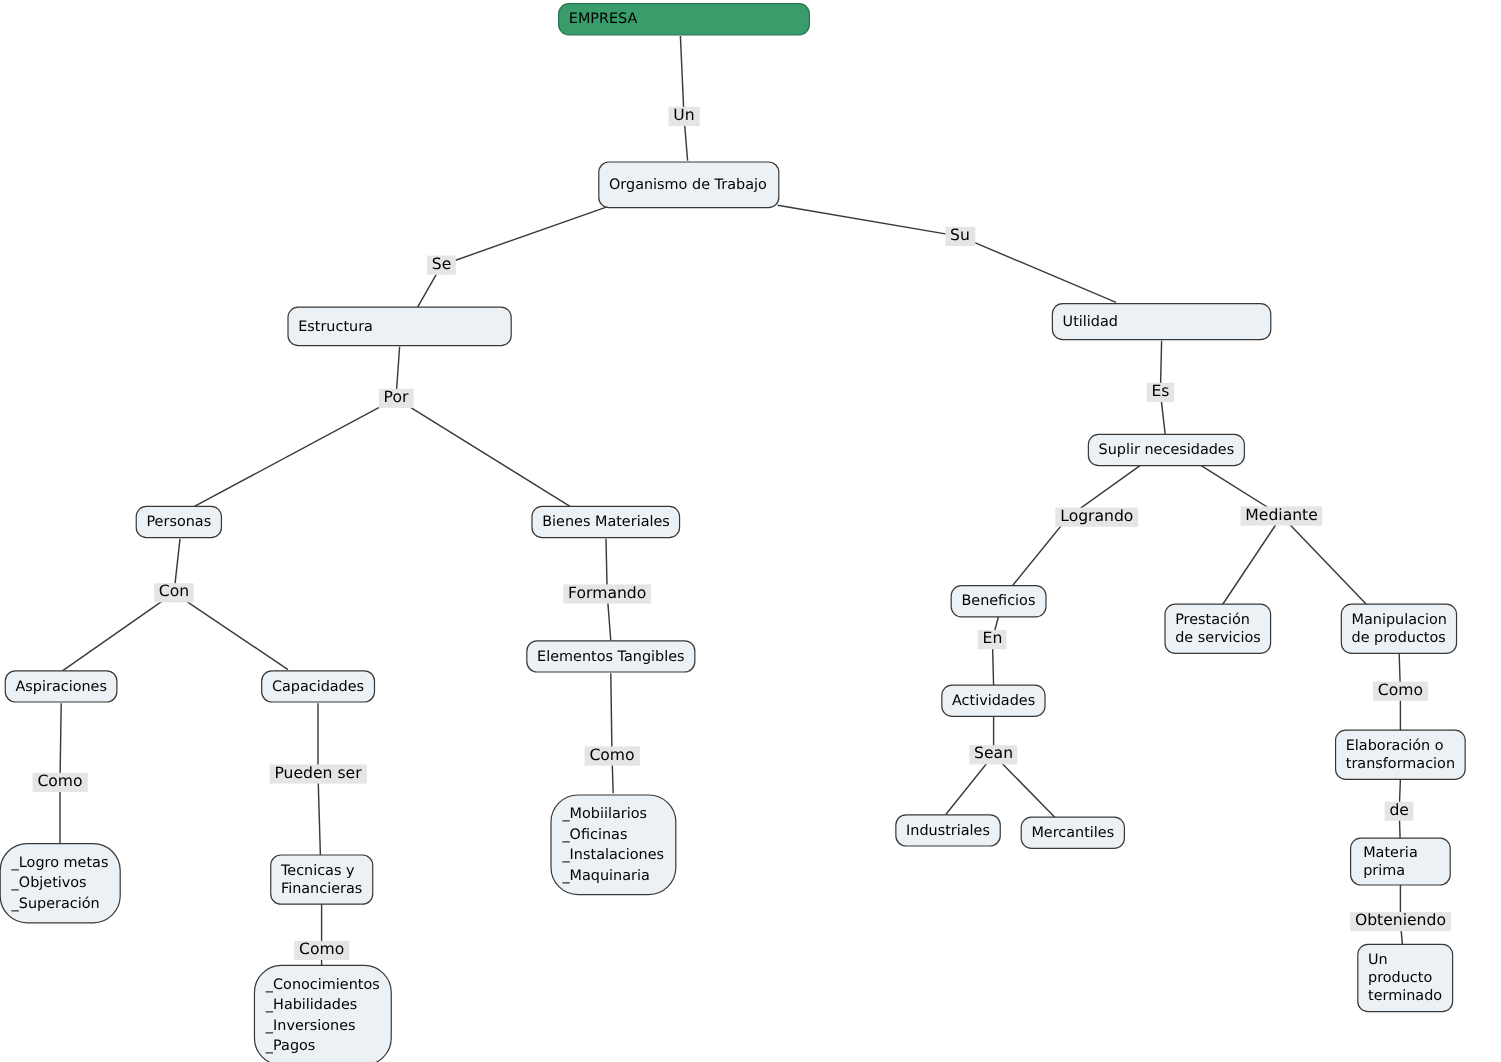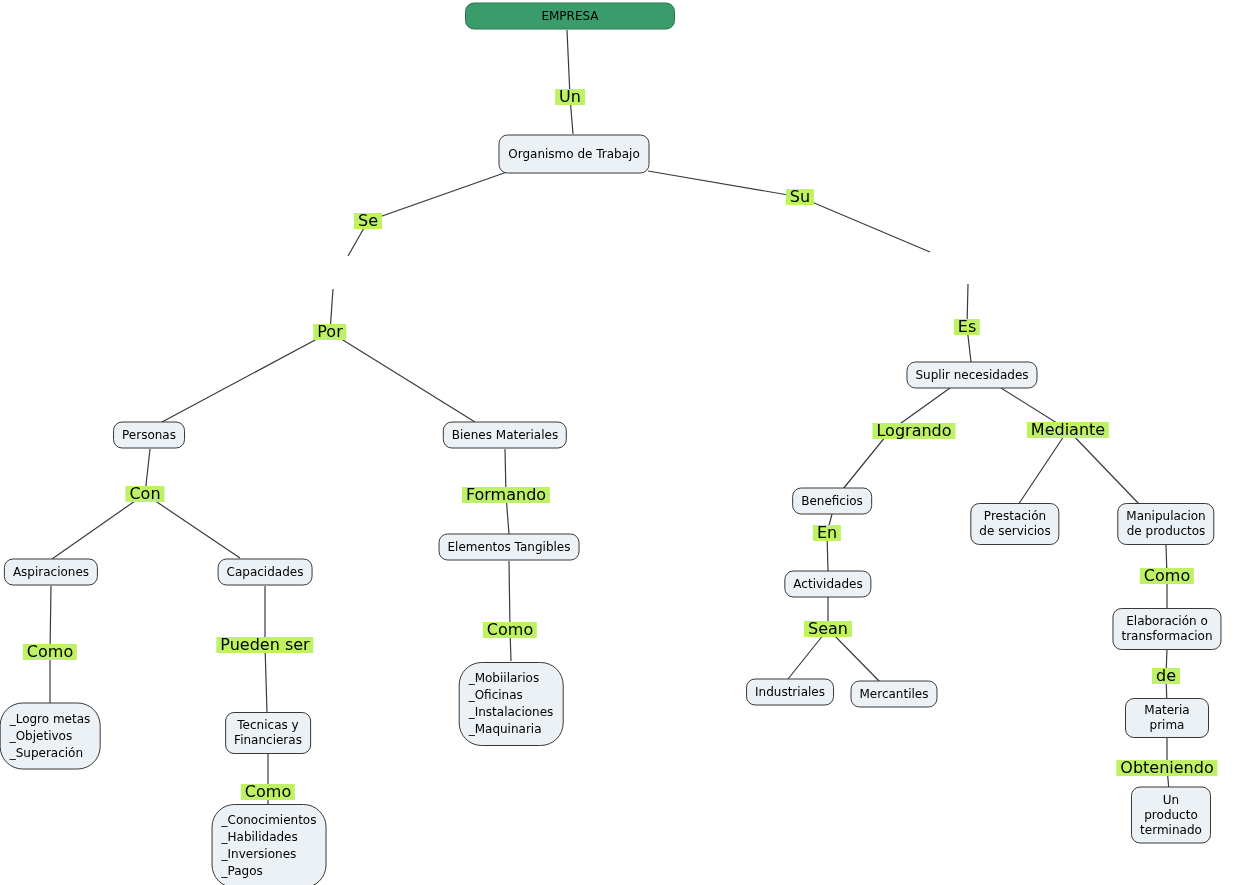--- a/index.html
+++ b/index.html
@@ -15,36 +15,36 @@
   #edges polyline{fill:none;stroke:var(--line-color,#3a3a3a);stroke-width:1.2;}
   .node{
     position:absolute;z-index:3;
     transform:translate(-50%,-50%);
     box-sizing:border-box;
     background:var(--node-fill,#ecf1f5);
     border:1px solid var(--node-border,#383838);
     border-radius:9px;
     padding:5px 8px;
     font-size:12px;line-height:15px;
-    text-align:center;white-space:pre-line;
+    white-space:pre-line;
     cursor:default;
   }
   .node.root{
     background:var(--root-fill,#3a9c6a);
     border-color:var(--root-border,#27754f);
   }
   .node.list{
     text-align:left;border-radius:23px;
     padding:7px 9px;line-height:17px;
   }
   .link-label{
     position:absolute;z-index:2;
     transform:translate(-50%,-50%);
-    background:#bef264;padding:1px 4px;
-    font-size:16px;line-height:14px;white-space:nowrap;
+    background:#e5e5e5;padding:1px 4px;
+    font-size:13px;line-height:14px;white-space:nowrap;
   }
   
   #n-empresa{left:570px;top:16px;min-width:210px;}
   #n-organismo{left:574px;top:154px;min-width:151px;padding:11px 8px;}
   #n-estructura{left:333px;top:272px;min-width:187px;padding:8px;}
   #n-utilidad{left:968px;top:268px;min-width:183px;padding:7px 8px;}
   #n-suplir{left:972px;top:375px;min-width:128px;}
   #n-personas{left:149px;top:435px;}
   #n-bienes{left:505px;top:435px;}
   #n-aspiraciones{left:51px;top:572px;}
@@ -131,20 +131,22 @@
   <div class="link-label" id="l-logrando">Logrando</div>
   <div class="link-label" id="l-mediante">Mediante</div>
   <div class="link-label" id="l-en">En</div>
   <div class="link-label" id="l-sean">Sean</div>
   <div class="link-label" id="l-como-man">Como</div>
   <div class="link-label" id="l-de">de</div>
   <div class="link-label" id="l-obteniendo">Obteniendo</div>
 
   <div class="node root" id="n-empresa">EMPRESA</div>
   <div class="node" id="n-organismo">Organismo de Trabajo</div>
+  <div class="node" id="n-estructura">Estructura</div>
+  <div class="node" id="n-utilidad">Utilidad</div>
   <div class="node" id="n-suplir">Suplir necesidades</div>
   <div class="node" id="n-personas">Personas</div>
   <div class="node" id="n-bienes">Bienes Materiales</div>
   <div class="node" id="n-aspiraciones">Aspiraciones</div>
   <div class="node" id="n-capacidades">Capacidades</div>
   <div class="node" id="n-elementos">Elementos Tangibles</div>
   <div class="node" id="n-tecnicas">Tecnicas y
 Financieras</div>
   <div class="node list" id="n-list-aspiraciones">_Logro metas
 _Objetivos

